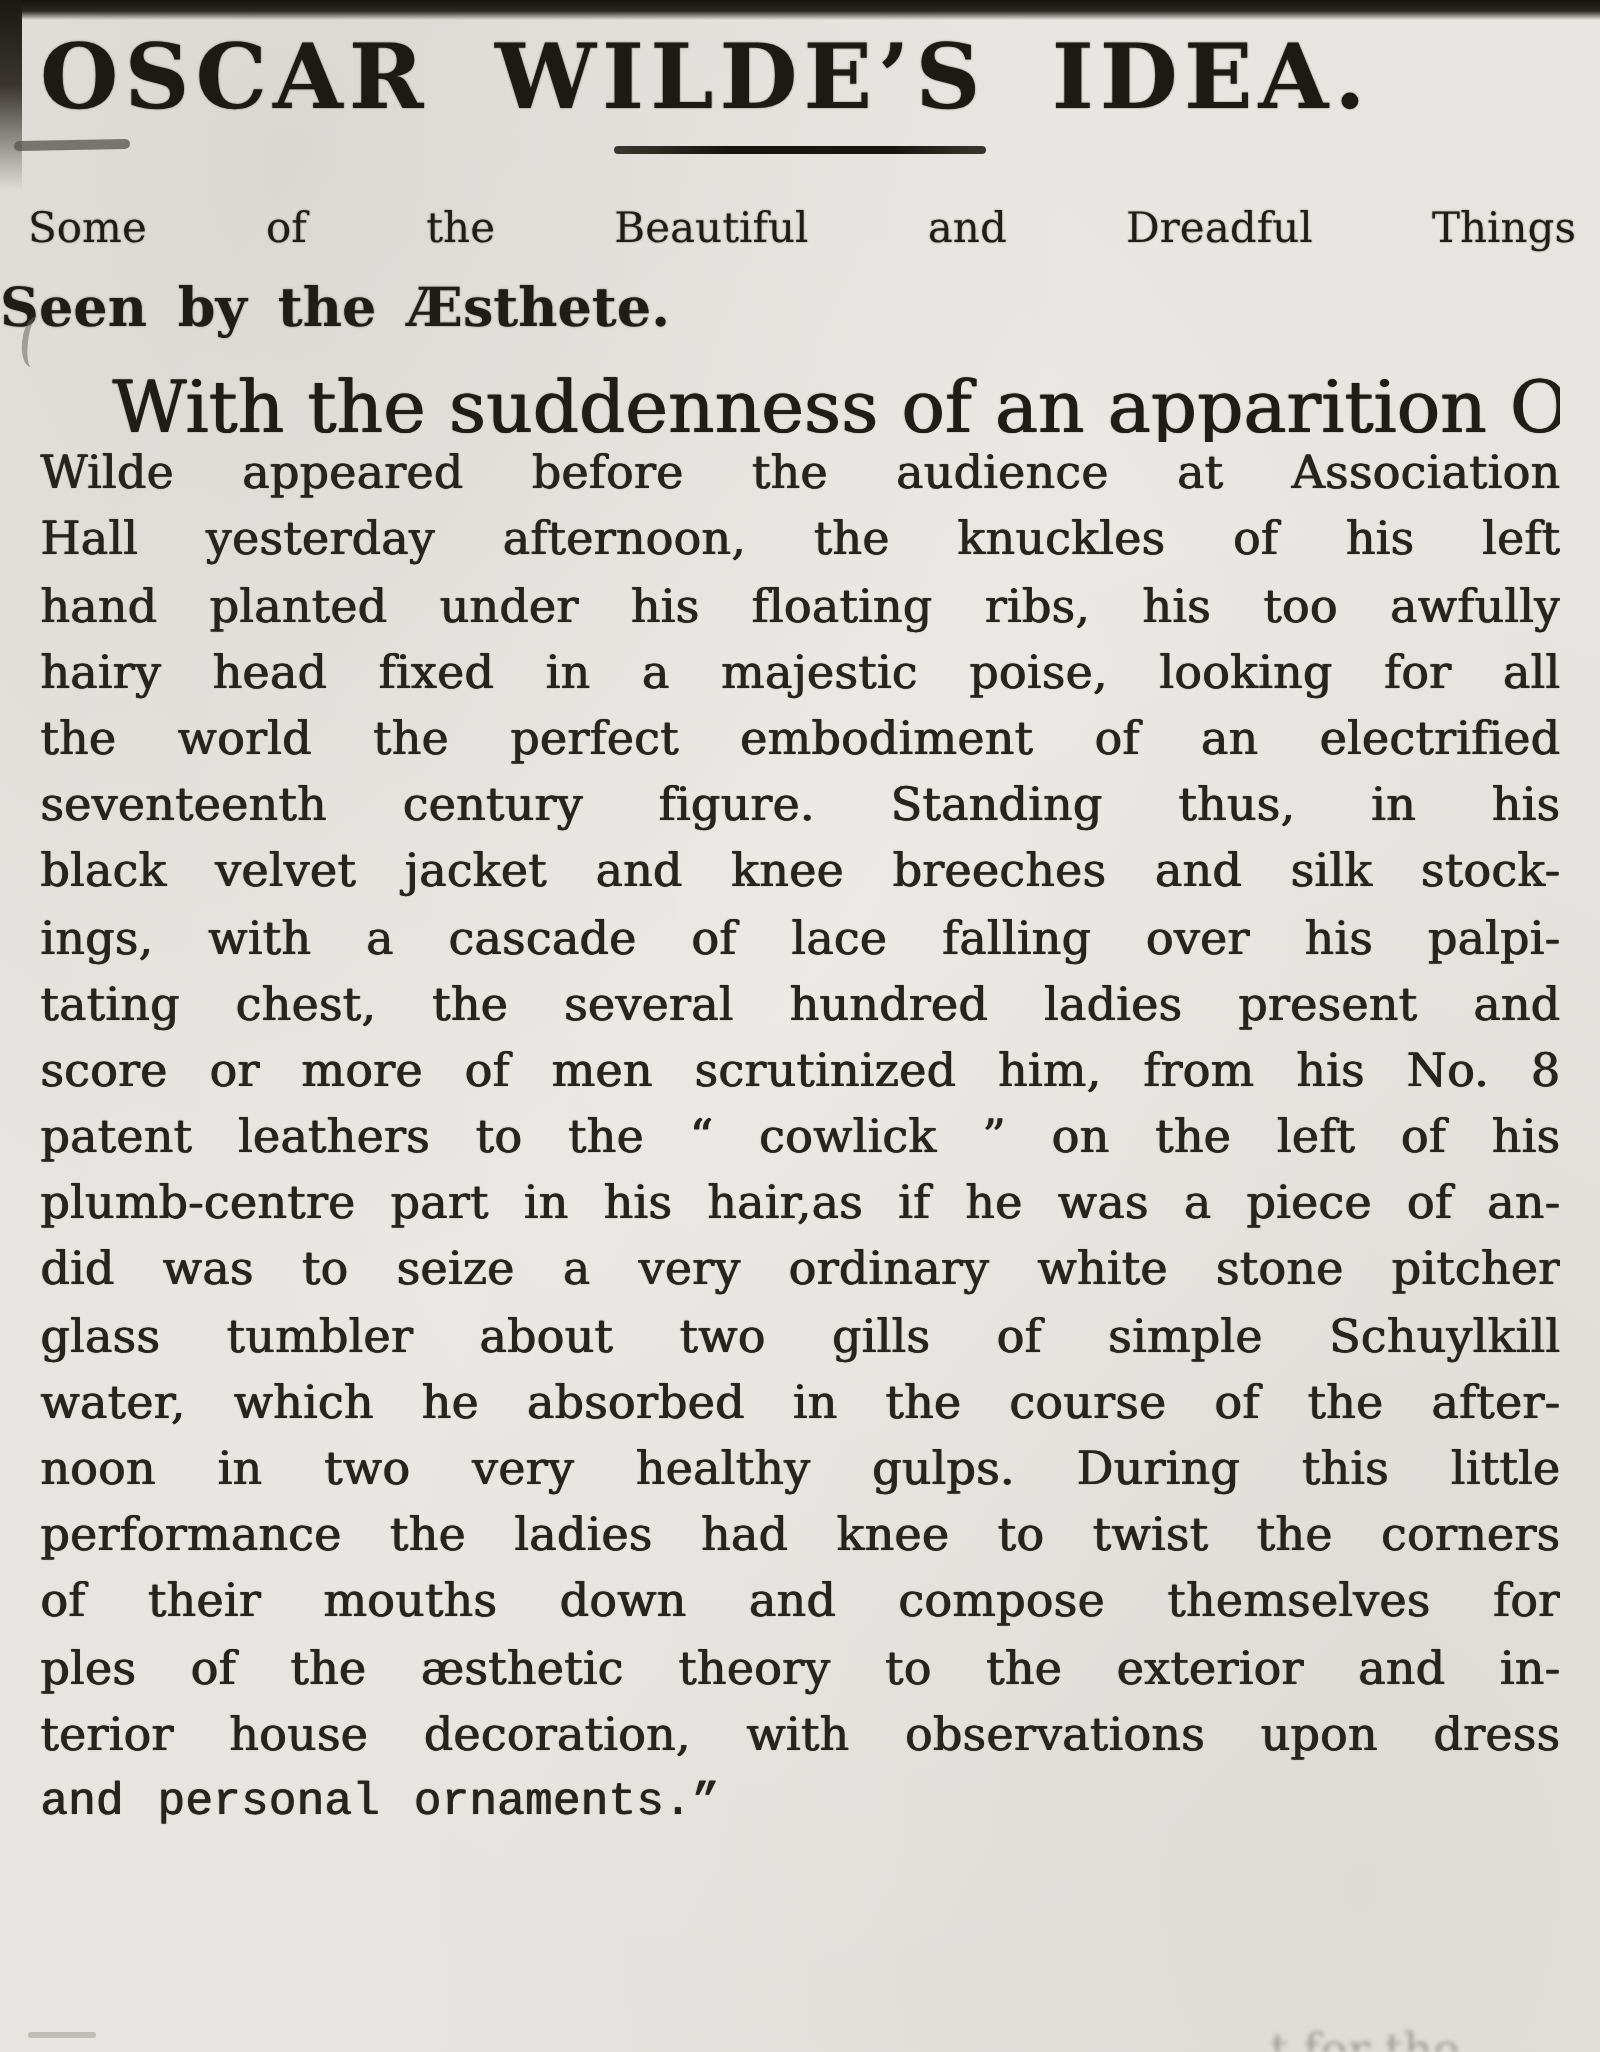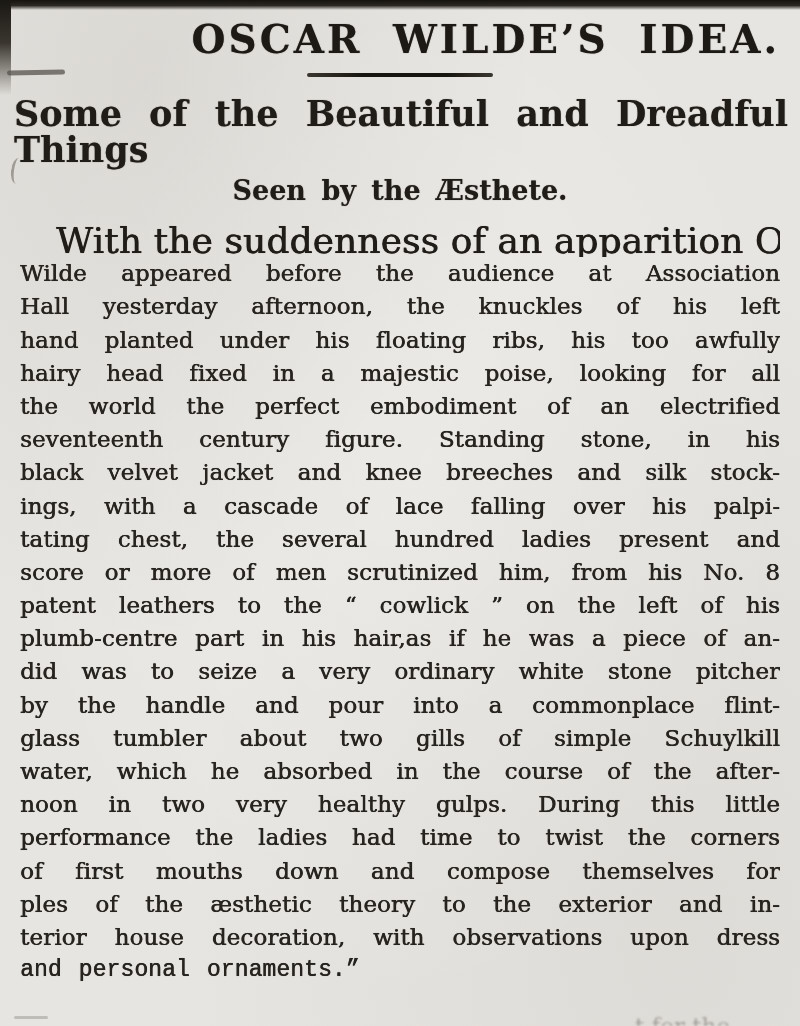--- a/index.html
+++ b/index.html
@@ -38,47 +38,47 @@
     border-left: 3px solid #6b6761; border-radius: 50%/50%;
     opacity: .55; transform: rotate(7deg);
   }
   .scan-bottom-dash {
     position: absolute; left: 14px; top: 1016px; width: 34px; height: 3px;
     background: #76726b; opacity: .35; border-radius: 2px;
   }
   
   .headline {
     margin: 18px 20px 0 20px;
-    text-align: right;
-    font-size: 39px; line-height: 42px;
+    text-align: left;
+    font-size: 45px; line-height: 42px;
     font-weight: bold;
     letter-spacing: 3px;
     word-spacing: 14px;
     color: #1d1a16;
     text-shadow: 0 0 1px rgba(25,22,18,.55);
   }
   .head-rule {
     width: 186px; height: 4px;
     margin: 13px auto 0 auto;
     background: linear-gradient(90deg, #3a3730, #17150f 30%, #17150f 75%, #3a3730);
     border-radius: 2px;
   }
   .subhead { margin-top: 19px; color: #201d18; }
   .subhead .sh-line1 {
     padding: 0 12px 0 14px;
-    font-size: 35px; line-height: 36px;
-    font-weight: bold;
+    font-size: 21px; line-height: 36px;
+    font-weight: normal;
     text-align: justify; text-align-last: justify;
     text-shadow: 0 0 1px rgba(25,22,18,.5);
   }
   .subhead .sh-line2 {
     margin-top: 5px;
     font-size: 27px; line-height: 36px;
     font-weight: bold;
-    text-align: center;
+    text-align: left;
     word-spacing: 6px;
     text-shadow: 0 0 1px rgba(25,22,18,.5);
   }
   .body-col { margin-top: 15px; padding: 0 20px; }
   .bline {
     font-size: 23px; line-height: 33.2px;
     height: 33.2px; overflow: hidden;
     text-align: justify; text-align-last: justify;
     letter-spacing: 0.1px;
     color: #27241f;
@@ -122,33 +122,32 @@
     <div class="sh-line2">Seen by the Æsthete.</div>
   </div>
 
   <div class="body-col" id="body-lines">
       <div class="bline first">With the suddenness of an apparition Oscar</div>
       <div class="bline">Wilde appeared before the audience at Association</div>
       <div class="bline">Hall yesterday afternoon, the knuckles of his left</div>
       <div class="bline">hand planted under his floating ribs, his too awfully</div>
       <div class="bline">hairy head fixed in a majestic poise, looking for all</div>
       <div class="bline">the world the perfect embodiment of an electrified</div>
-      <div class="bline">seventeenth century figure.  Standing stone, in his</div>
+      <div class="bline">seventeenth century figure.  Standing thus, in his</div>
       <div class="bline">black velvet jacket and knee breeches and silk stock-</div>
       <div class="bline">ings, with a cascade of lace falling over his palpi-</div>
       <div class="bline">tating chest, the several hundred ladies present and</div>
       <div class="bline">score or more of men scrutinized him, from his No. 8</div>
       <div class="bline">patent leathers to the “ cowlick ” on the left of his</div>
       <div class="bline">plumb-centre part in his hair,as if he was a piece of an-</div>
       <div class="bline">did was to seize a very ordinary white stone pitcher</div>
-      <div class="bline">by the handle and pour into a commonplace flint-</div>
       <div class="bline">glass tumbler about two gills of simple Schuylkill</div>
       <div class="bline">water, which he absorbed in the course of the after-</div>
       <div class="bline">noon in two very healthy gulps.  During this little</div>
-      <div class="bline">performance the ladies had time to twist the corners</div>
-      <div class="bline">of first mouths down and compose themselves for</div>
+      <div class="bline">performance the ladies had knee to twist the corners</div>
+      <div class="bline">of their mouths down and compose themselves for</div>
       <div class="bline">ples of the æsthetic theory to the exterior and in-</div>
       <div class="bline">terior house decoration, with observations upon dress</div>
       <div class="bline last">and personal ornaments.”</div>
     </div>
 
   <div class="cutoff-line">t for the</div>
 </div>
 
 </body></html>

